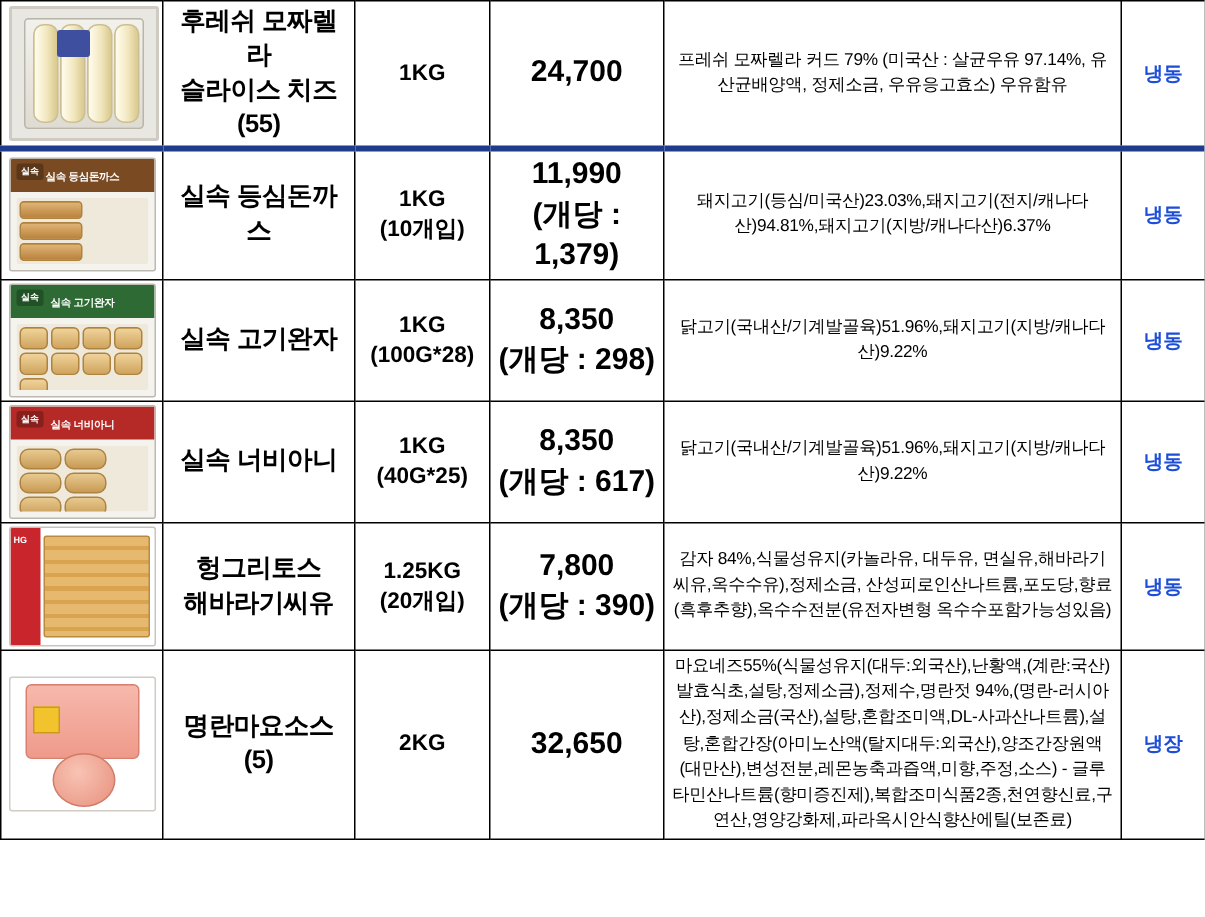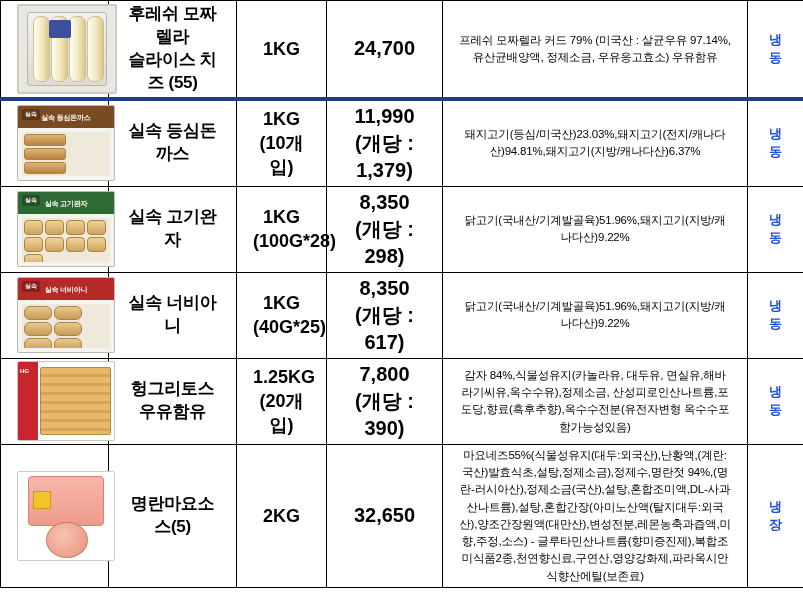--- a/index.html
+++ b/index.html
@@ -22,40 +22,40 @@
   }
   table.product-table {
     border-collapse: collapse;
     table-layout: fixed;
     width: 803px;
   }
   table.product-table td {
     border: 1px solid #000000;
     vertical-align: middle;
     text-align: center;
-    padding: 2px 16px;
+    padding: 2px 5px;
     box-sizing: border-box;
   }
   
   col.c-img   { width: 108px; }
   col.c-name  { width: 128px; }
   col.c-size  { width: 90px; }
   col.c-price { width: 116px; }
   col.c-desc  { width: 305px; }
   col.c-store { width: 56px; }
 
   .cell-name {
     font-size: 17px;
     font-weight: bold;
     line-height: 1.35;
     letter-spacing: -0.3px;
     color: #000;
   }
   .cell-size {
-    font-size: 18px;
+    font-size: 15px;
     font-weight: bold;
     line-height: 1.35;
     color: #000;
   }
   .cell-price {
     font-size: 20px;
     font-weight: bold;
     line-height: 1.35;
     text-align: right;
     padding-right: 14px;
@@ -357,21 +357,21 @@
         <td class="cell-img">
           <div class="pimg img-hashbrown">
             <div class="side">
                 <span class="v">HG</span>
               </div>
             <div class="stack"></div>
           </div>
         </td>
         <td class="cell-name">
           <div>헝그리토스</div>
-          <div>우유함유</div>
+          <div>해바라기씨유</div>
         </td>
         <td class="cell-size">
           <div>1.25KG</div>
           <div>(20개입)</div>
         </td>
         <td class="cell-price">
           <div>7,800</div>
           <div class="sub">(개당 : 390)</div>
         </td>
         <td class="cell-desc">감자 84%,식물성유지(카놀라유, 대두유, 면실유,해바라기씨유,옥수수유),정제소금, 산성피로인산나트륨,포도당,향료(흑후추향),옥수수전분(유전자변형 옥수수포함가능성있음)</td>

